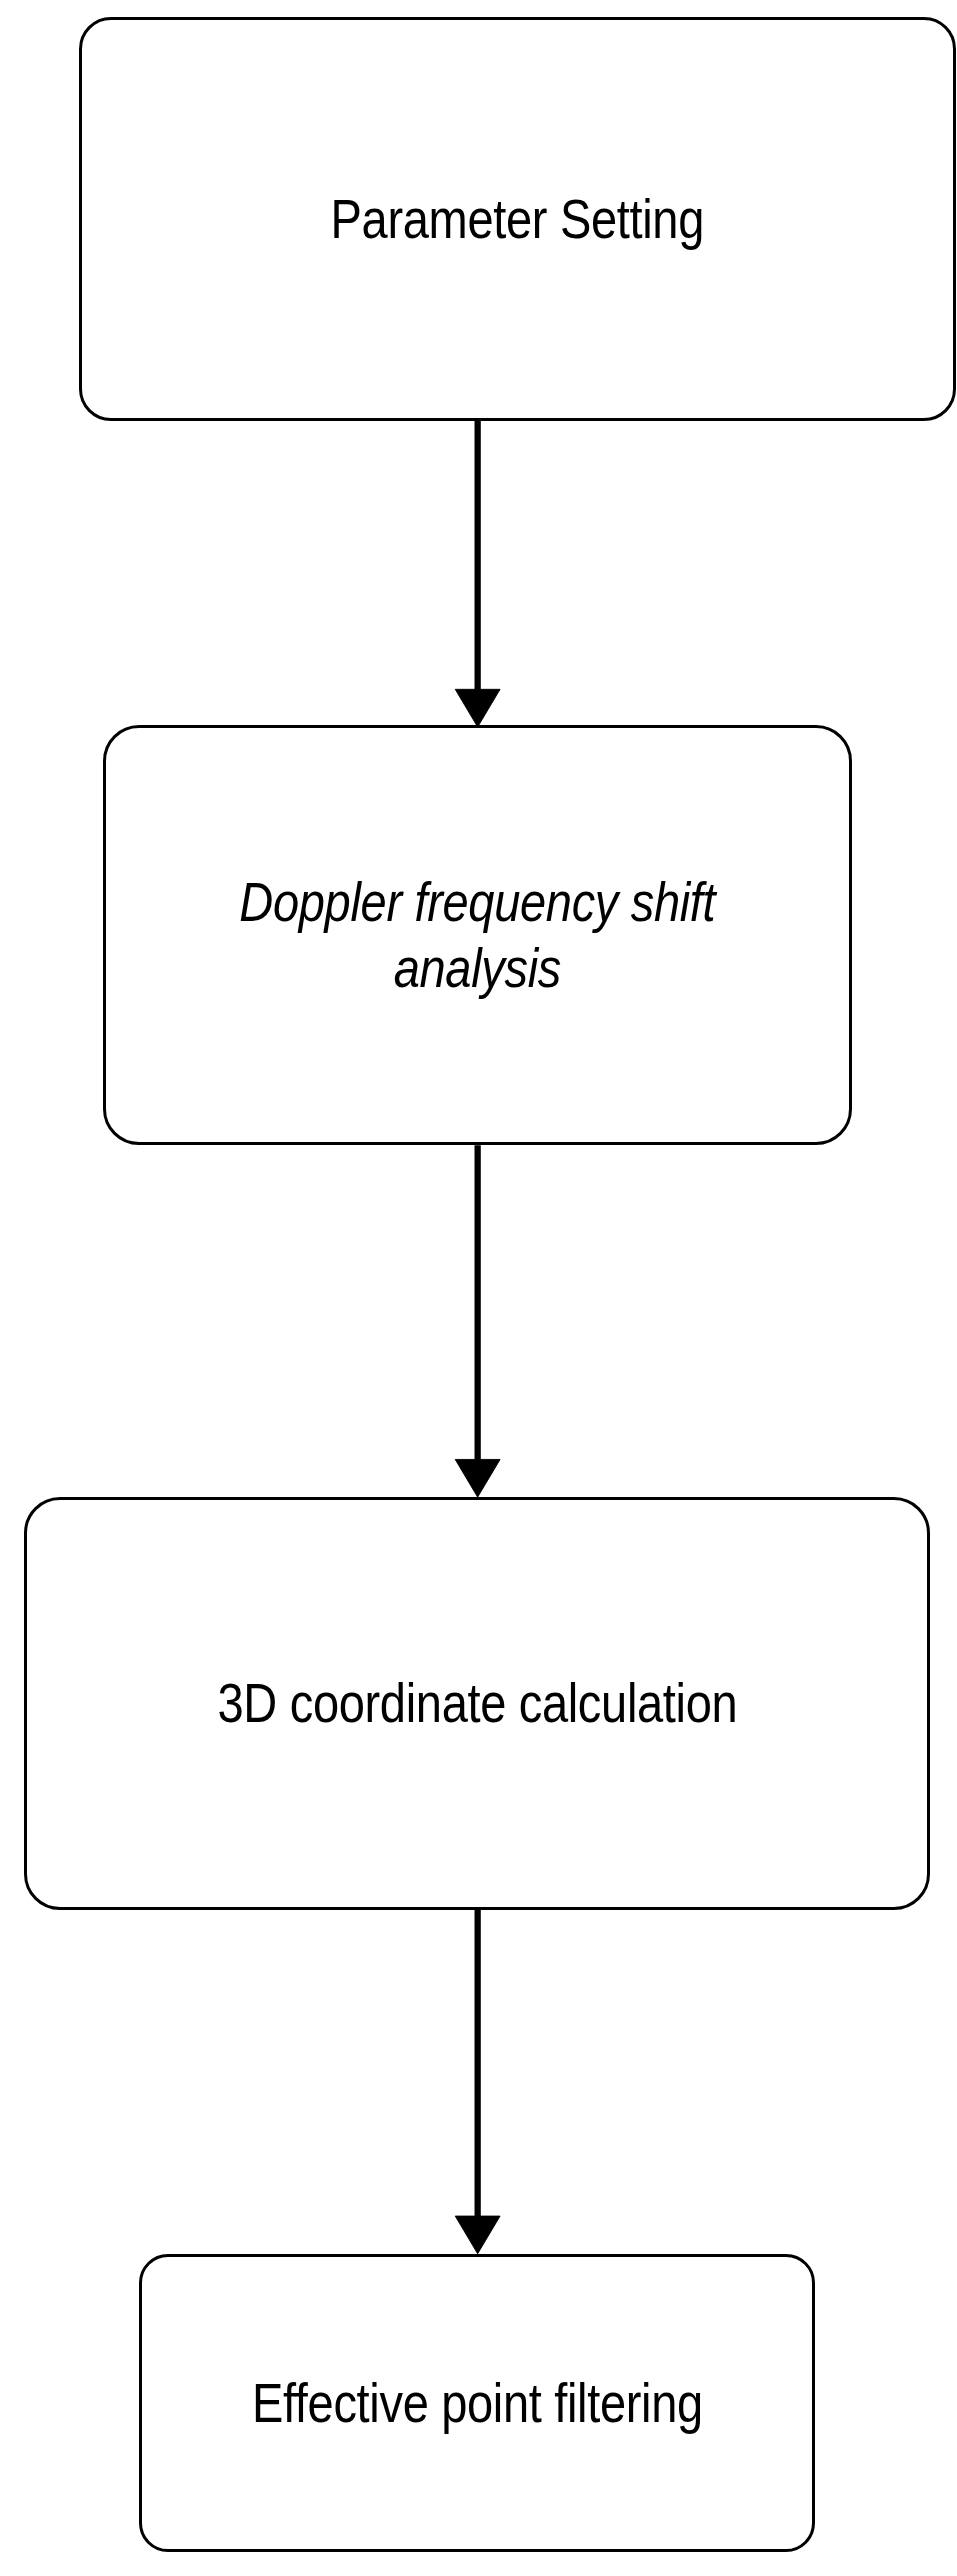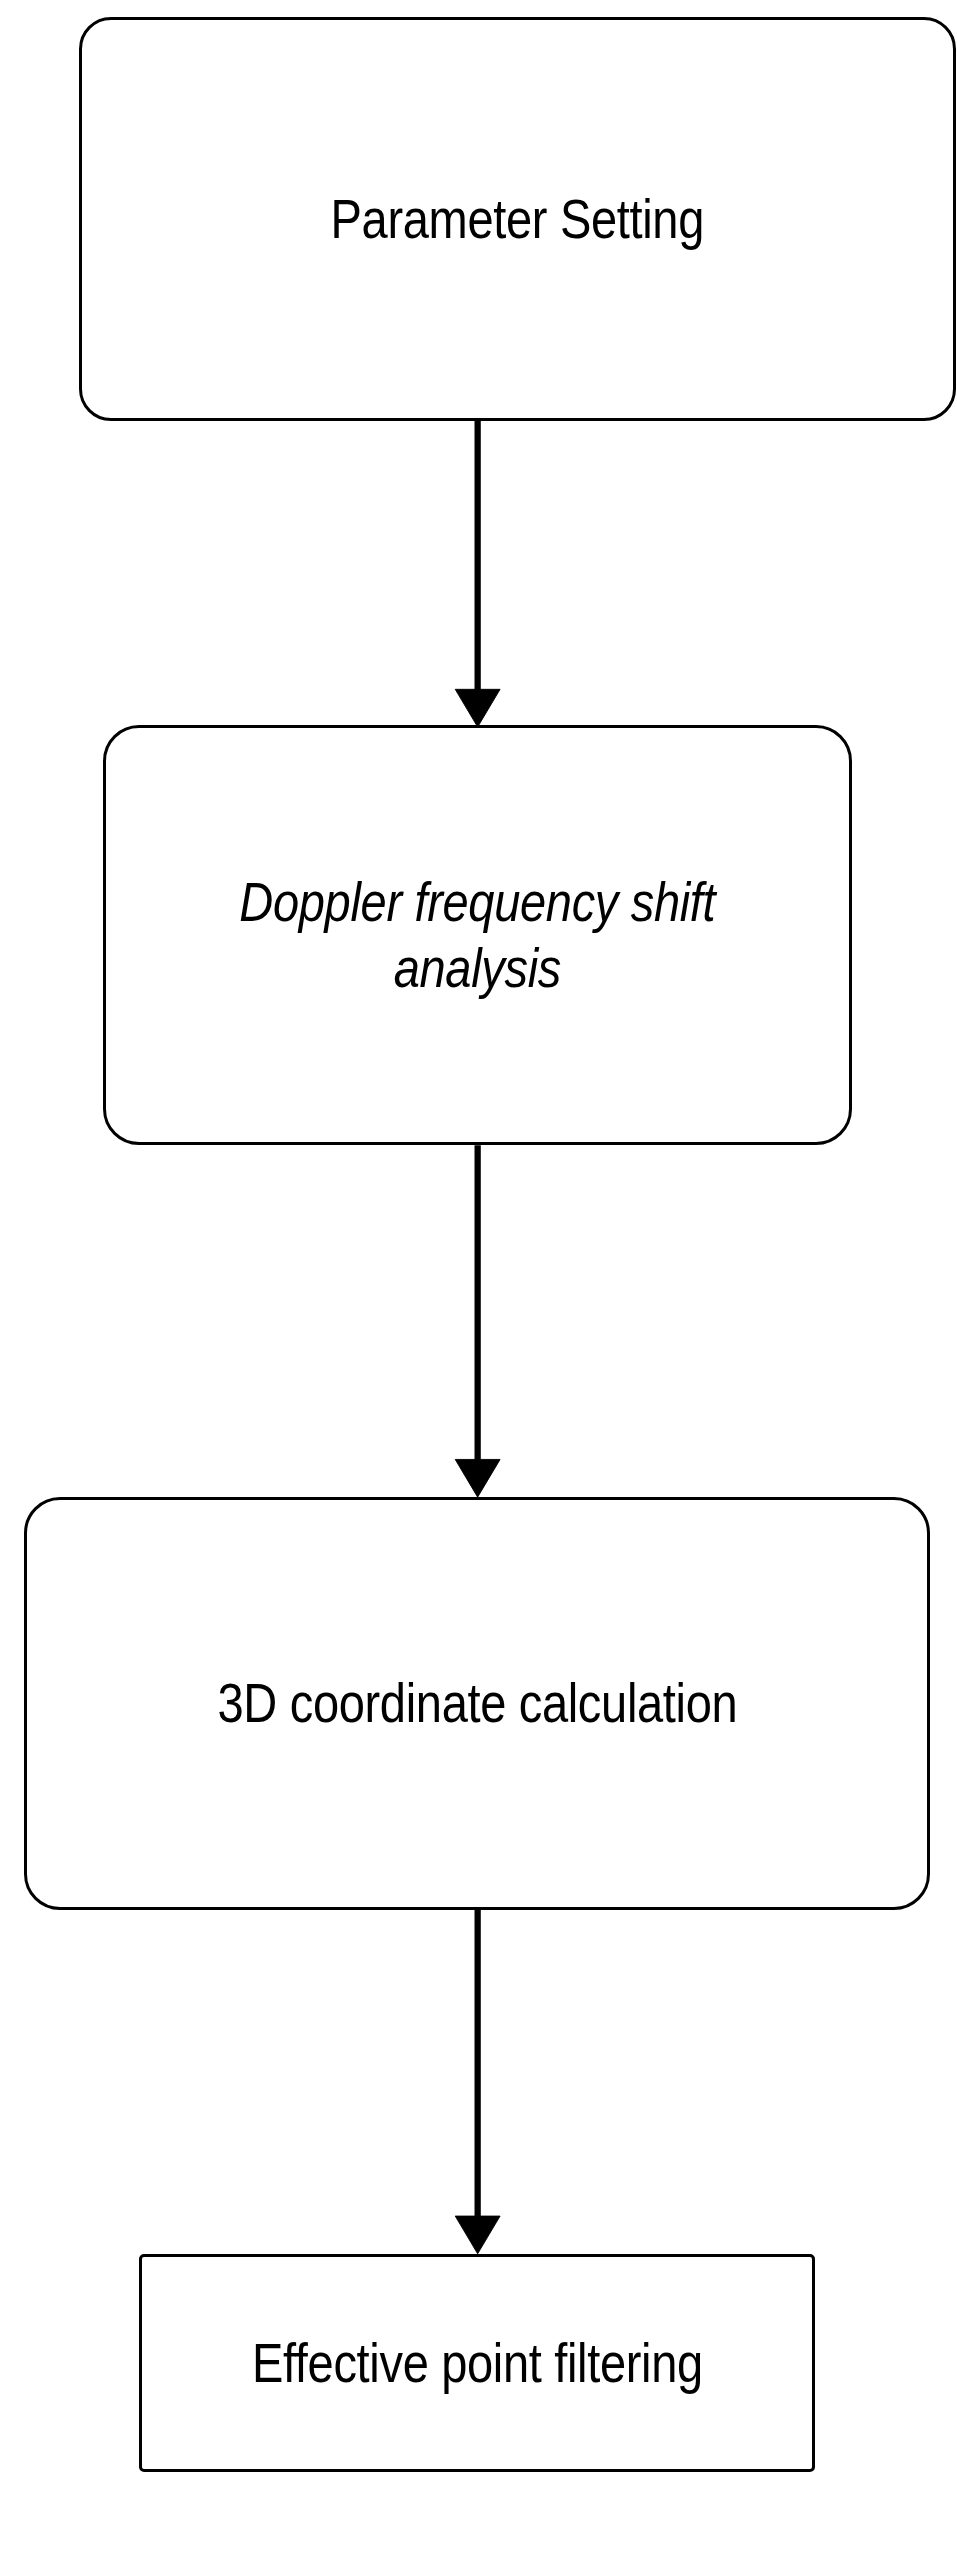--- a/index.html
+++ b/index.html
@@ -46,22 +46,22 @@
   #node-2 {
     left: 103px; top: 725px;  width: 749px; height: 420px;
     border-radius: 36px;
     font-style: italic;
   }
   #node-3 {
     left: 24px;  top: 1497px; width: 906px; height: 413px;
     border-radius: 36px;
   }
   #node-4 {
-    left: 139px; top: 2254px; width: 676px; height: 218px;
-    border-radius: 5px;
+    left: 139px; top: 2254px; width: 676px; height: 298px;
+    border-radius: 29px;
   }
   .connector {
     position: absolute;
     left: 0;
     top: 0;
     width: 958px;
     height: 2576px;
     pointer-events: none;
   }
 </style>

